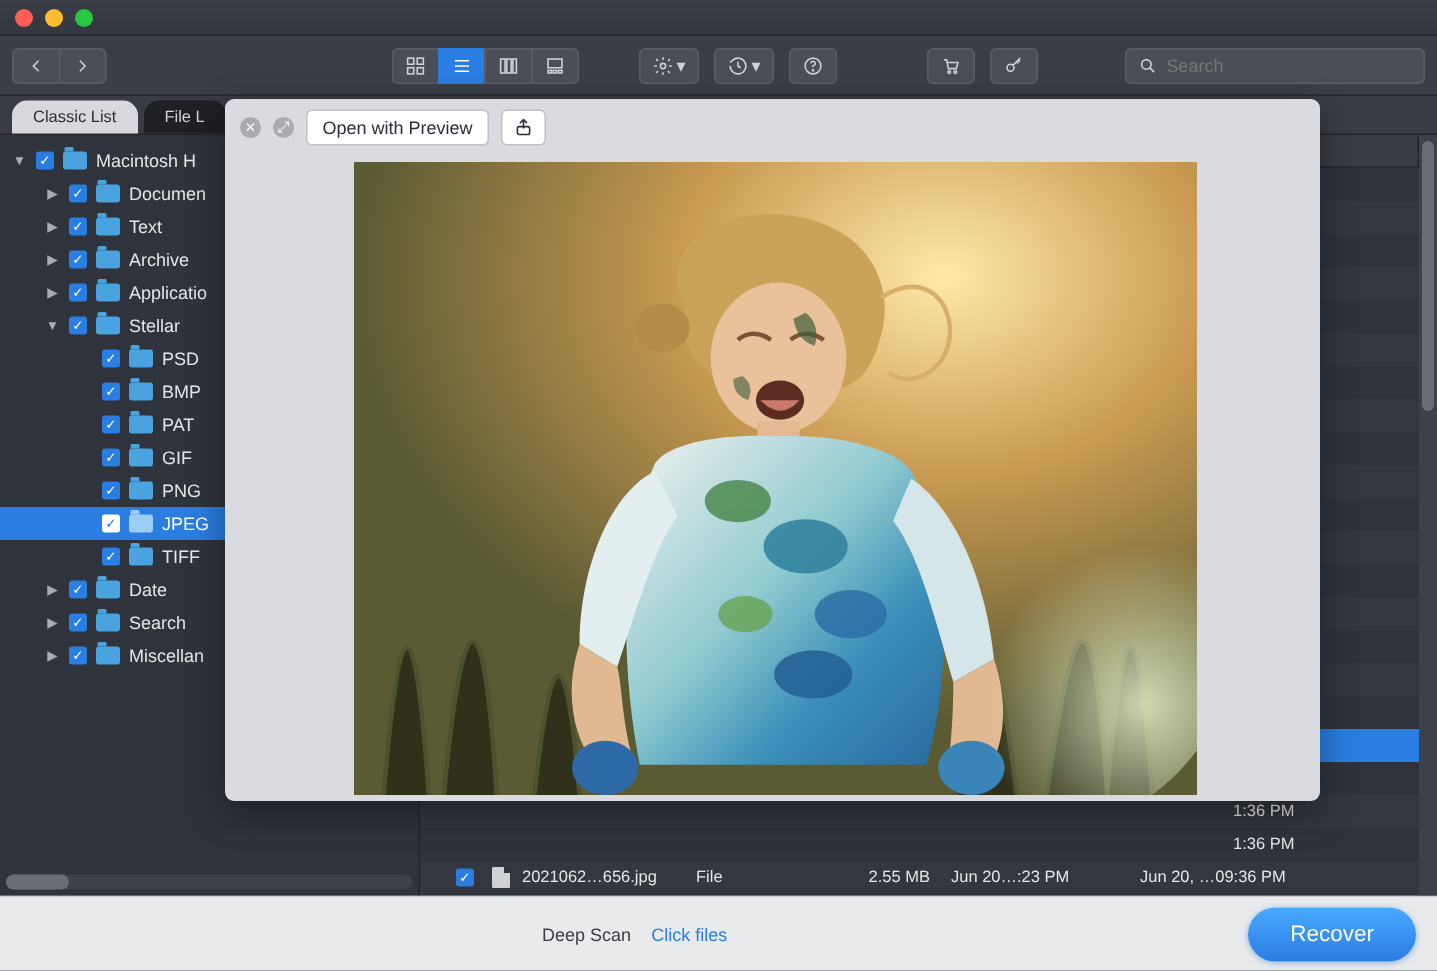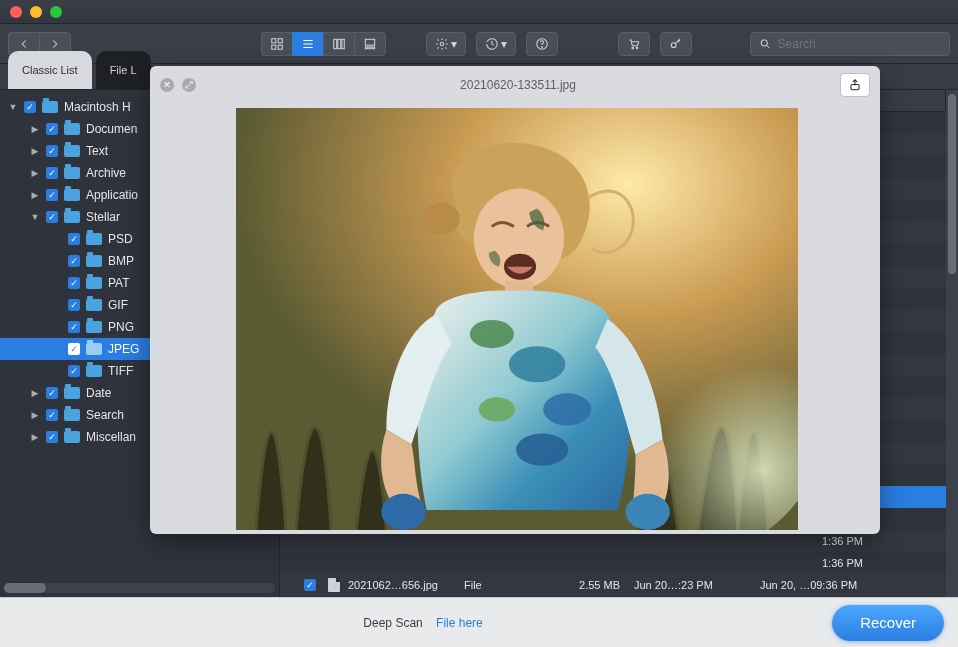--- a/index.html
+++ b/index.html
@@ -19,21 +19,21 @@
   .seg .btn { border-radius: 0; border-right-width: 0; }
   .seg .btn:first-child { border-radius: 4px 0 0 4px; }
   .seg .btn:last-child { border-radius: 0 4px 4px 0; border-right-width: 1px; }
   .btn.active { background: #2a7de1; border-color: #2a7de1; color: #fff; }
   .spacer { flex: 1; }
   .search { display: flex; align-items: center; background: #4a4e57; border: 1px solid #5a5e66; border-radius: 4px; height: 24px; padding: 0 8px; width: 200px; gap: 6px; }
   .search input { background: transparent; border: none; outline: none; color: #cfd1d6; font-size: 12px; width: 100%; }
 
   
   .tabs { height: 26px; background: #393c44; display: flex; align-items: flex-end; padding-left: 8px; border-bottom: 1px solid #23262c; }
-  .tab { height: 38px; padding: 0 14px; font-size: 11px; border-radius: 10px 10px 0 0; background: #4a4d55; color: #e5e6e8; margin-right: 4px; display: flex; align-items: center; cursor: pointer; }
+  .tab { height: 22px; padding: 0 14px; font-size: 11px; border-radius: 10px 10px 0 0; background: #4a4d55; color: #e5e6e8; margin-right: 4px; display: flex; align-items: center; cursor: pointer; }
   .tab.active { background: #d7d9de; color: #2b2e35; }
 
   
   .main { display: flex; height: calc(100% - 24px - 40px - 26px - 50px); }
   .sidebar { width: 280px; background: #2f333c; overflow: hidden; border-right: 1px solid #23262c; position: relative; }
   .sbscroll { position: absolute; bottom: 4px; left: 4px; right: 4px; height: 10px; background: #3d414a; border-radius: 5px; }
   .sbscroll .thumb { position: absolute; left: 0; top: 0; height: 10px; width: 42px; background: #6a6d75; border-radius: 5px; }
 
   .tree { padding: 6px 0 20px 0; font-size: 12px; }
   .node { display: flex; align-items: center; height: 22px; padding-right: 8px; gap: 6px; cursor: default; }
@@ -408,32 +408,32 @@
     <div class="vscroll">
         <div class="thumb"></div>
       </div>
   </div>
 </div>
 
 <div class="footer">
   <div class="mid">
     <span>Deep Scan</span>
     &nbsp;&nbsp;
-    <a href="#">File here</a>
+    <a href="#">Click files</a>
   </div>
   <button class="recover">Recover</button>
 </div>
 
 <div class="preview">
   <div class="pv-bar">
     <div class="pv-icons">
       <div class="pv-ic">✕</div>
       <div class="pv-ic" style="font-size:10px;">⤢</div>
     </div>
-    <div class="pv-title">20210620-133511.jpg</div>
+    <button class="pv-open">Open with Preview</button>
     <div class="pv-share">
       <svg class="ic" viewBox="0 0 24 24" style="stroke:#2b2e35;">
           <path d="M12 3v10M8 7l4-4 4 4"></path>
           <rect x="5" y="11" width="14" height="9" rx="2"></rect>
         </svg>
     </div>
   </div>
   <div class="pv-img">
     <svg viewBox="0 0 560 420" preserveAspectRatio="xMidYMid slice">
       <defs>

